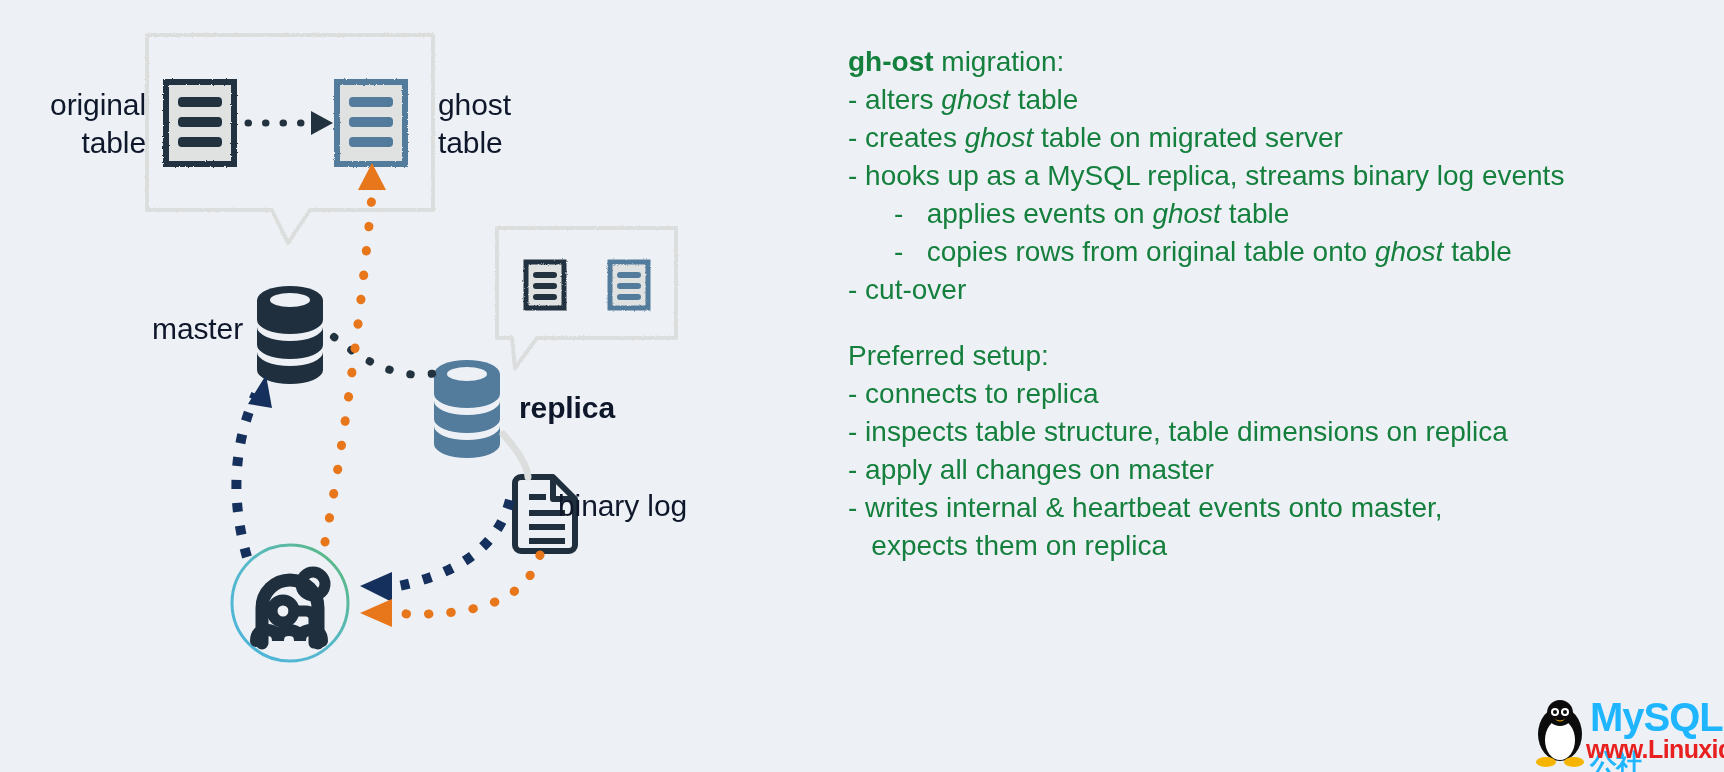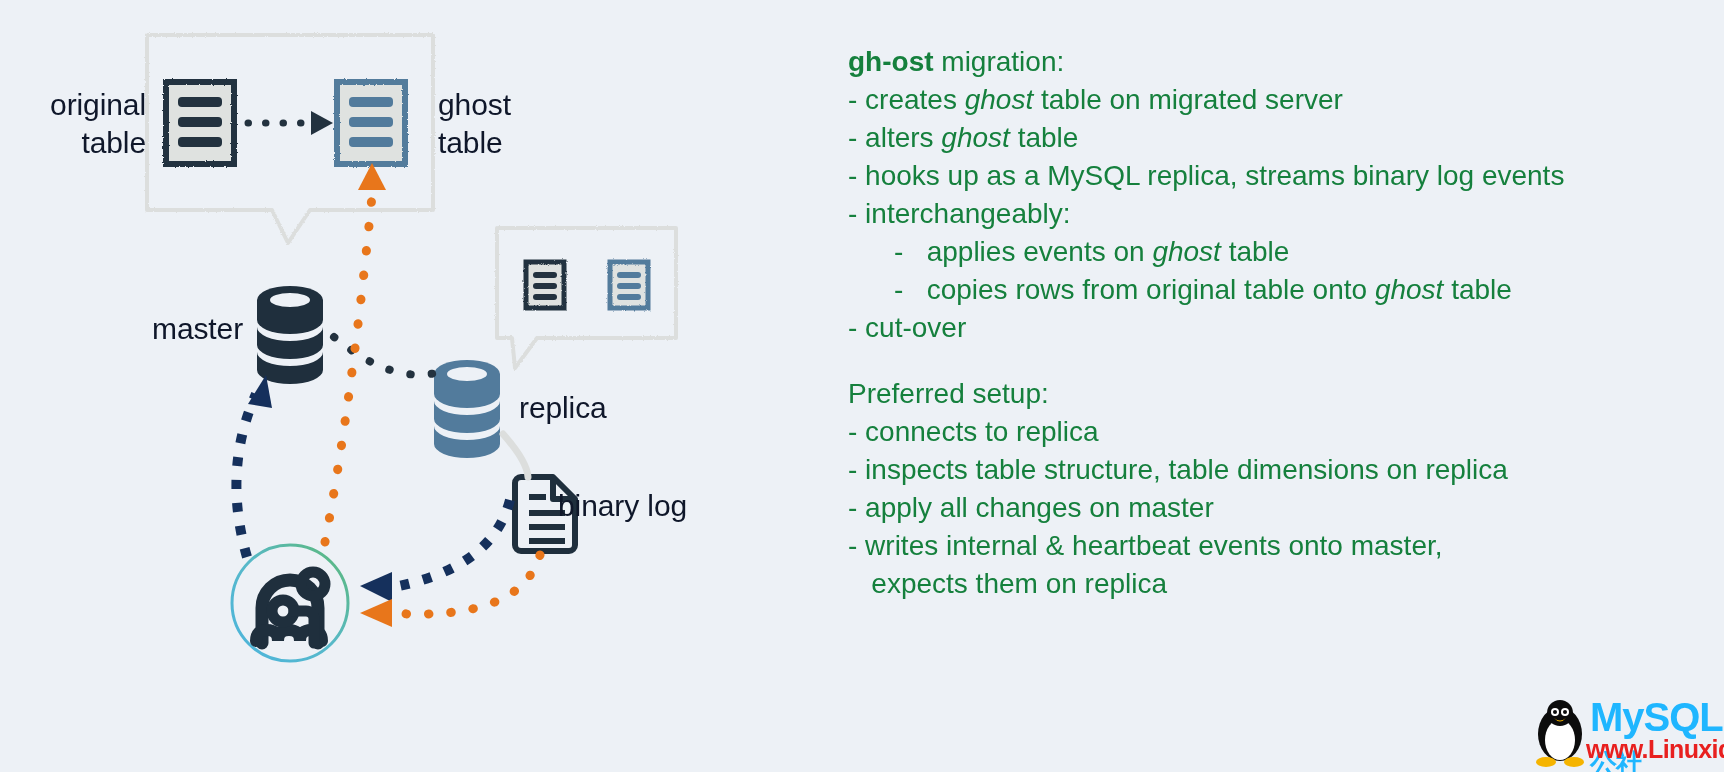--- a/index.html
+++ b/index.html
@@ -34,21 +34,21 @@
     position: absolute;
     font-size: 30px;
     line-height: 1.28;
     color: #0f172a;
     white-space: pre;
     letter-spacing: -0.1px;
   }
   #label-original-table { left: 36px;  top: 86px;  text-align: right; width: 110px; }
   #label-ghost-table    { left: 438px; top: 86px;  text-align: left;  width: 160px; }
   #label-master         { left: 152px; top: 310px; text-align: left;  width: 110px; }
-  #label-replica        { left: 519px; top: 389px; text-align: left;  width: 140px; }
+  #label-replica        { left: 497px; top: 389px; text-align: center;  width: 140px; font-weight: bold; }
   #label-binary-log     { left: 558px; top: 487px; text-align: left;  width: 200px; }
 
   
   #text-column {
     position: absolute;
     left: 812px;
     top: 43px;
     width: 880px;
   }
   .txt-line {
@@ -234,27 +234,26 @@
   <div class="diag-label" id="label-ghost-table">ghost
 table</div>
   <div class="diag-label" id="label-master">master</div>
   <div class="diag-label" id="label-replica">replica</div>
   <div class="diag-label" id="label-binary-log">binary log</div>
 
   <div id="text-column">
 
     <div class="txt-line"><b>gh-ost</b><span> migration:</span></div>
 
+    <div class="txt-line"><span>- alters </span><i>ghost</i><span> table</span></div>
+
     <div class="txt-line"><span>- creates </span><i>ghost</i><span> table on migrated server</span></div>
 
-    <div class="txt-line"><span>- alters </span><i>ghost</i><span> table</span></div>
-
     <div class="txt-line"><span>- hooks up as a MySQL replica, streams binary log events</span><i></i><span></span></div>
 
-    <div class="txt-line"><span>- interchangeably:</span><i></i><span></span></div>
 
     <div class="txt-line indent1"><span>-   applies events on </span><i>ghost</i><span> table</span></div>
 
     <div class="txt-line indent1"><span>-   copies rows from original table onto </span><i>ghost</i><span> table</span></div>
 
     <div class="txt-line"><span>- cut-over</span><i></i><span></span></div>
 
     <div class="txt-gap"></div>
 
     <div class="txt-line">Preferred setup:</div>

